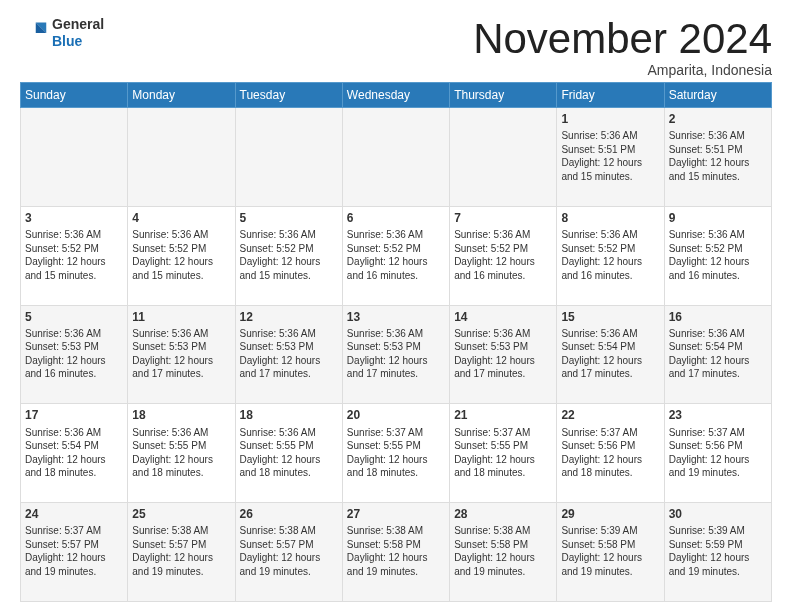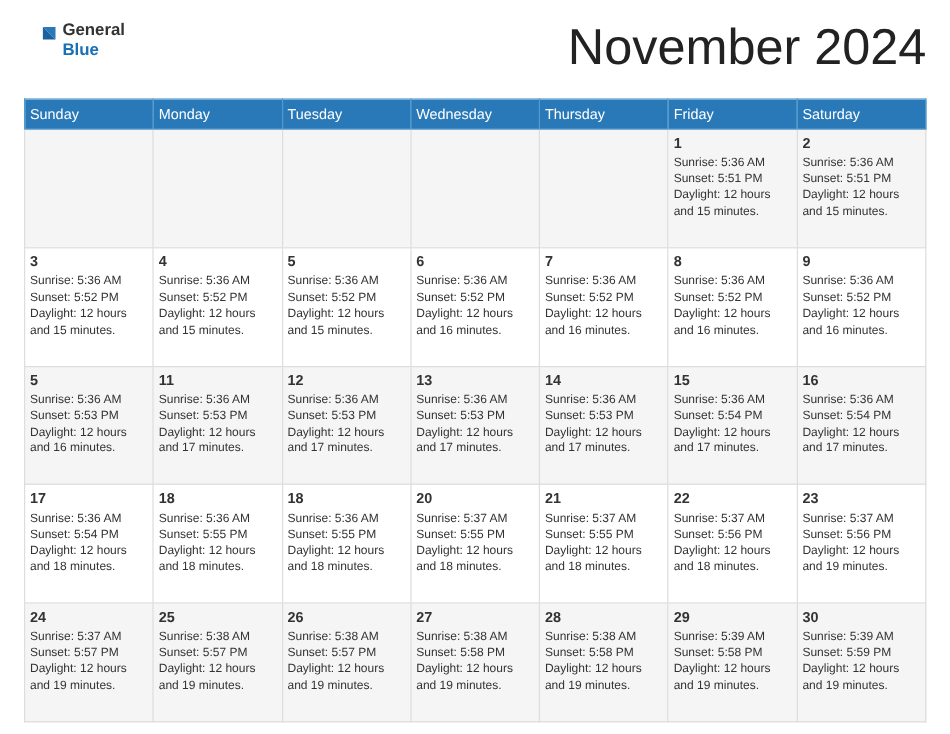--- a/index.html
+++ b/index.html
@@ -14,21 +14,21 @@
       width: 792px;
       height: 612px;
       padding: 16px 20px 10px 20px;
       display: flex;
       flex-direction: column;
     }
     .header {
       display: flex;
       justify-content: space-between;
       align-items: flex-start;
-      margin-bottom: 20px;
+      margin-bottom: 4px;
     }
     .logo {
       display: flex;
       align-items: center;
       gap: 4px;
     }
     .logo-text {
       font-size: 14px;
       font-weight: bold;
       line-height: 1.2;
@@ -108,20 +108,21 @@
         <polygon points="18,4 30,4 30,16" fill="#2979b8"></polygon>
         <polygon points="18,4 30,16 18,16" fill="#1a5fa0"></polygon>
       </svg>
       <div class="logo-text">
         <span class="logo-general">General</span><br>
         <span class="logo-blue">Blue</span>
       </div>
     </div>
     <div class="title-section">
       <div class="month-title">November 2024</div>
+      <div class="location">Amparita, Indonesia</div>
     </div>
   </div>
 
   <table class="calendar">
     <thead>
       <tr>
       <th>Sunday</th>
           <th>Monday</th>
           <th>Tuesday</th>
           <th>Wednesday</th>

